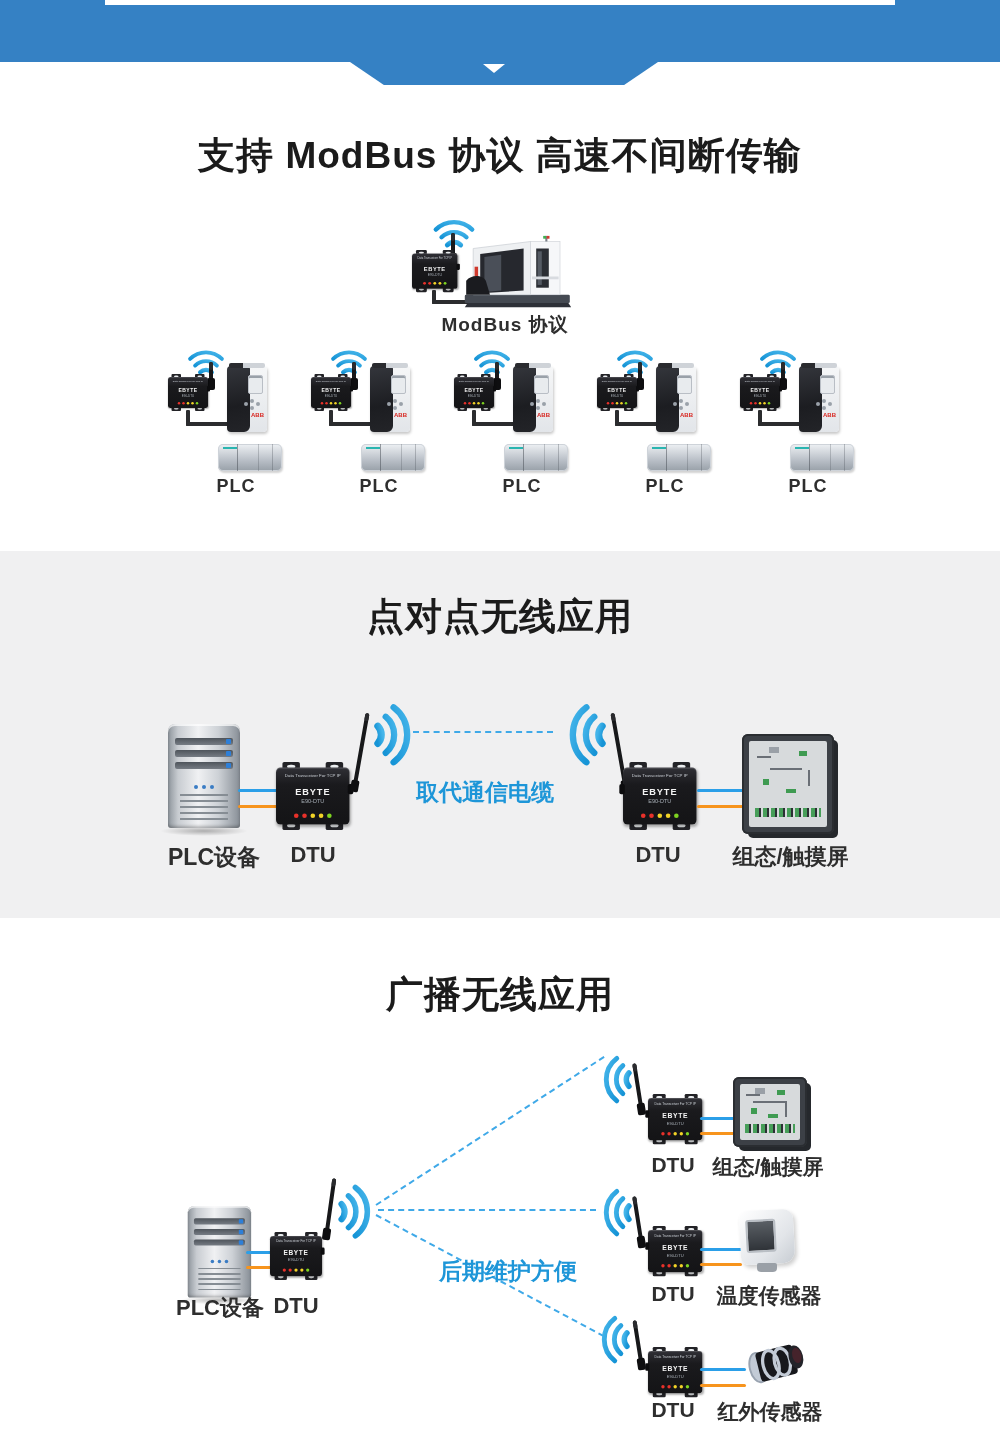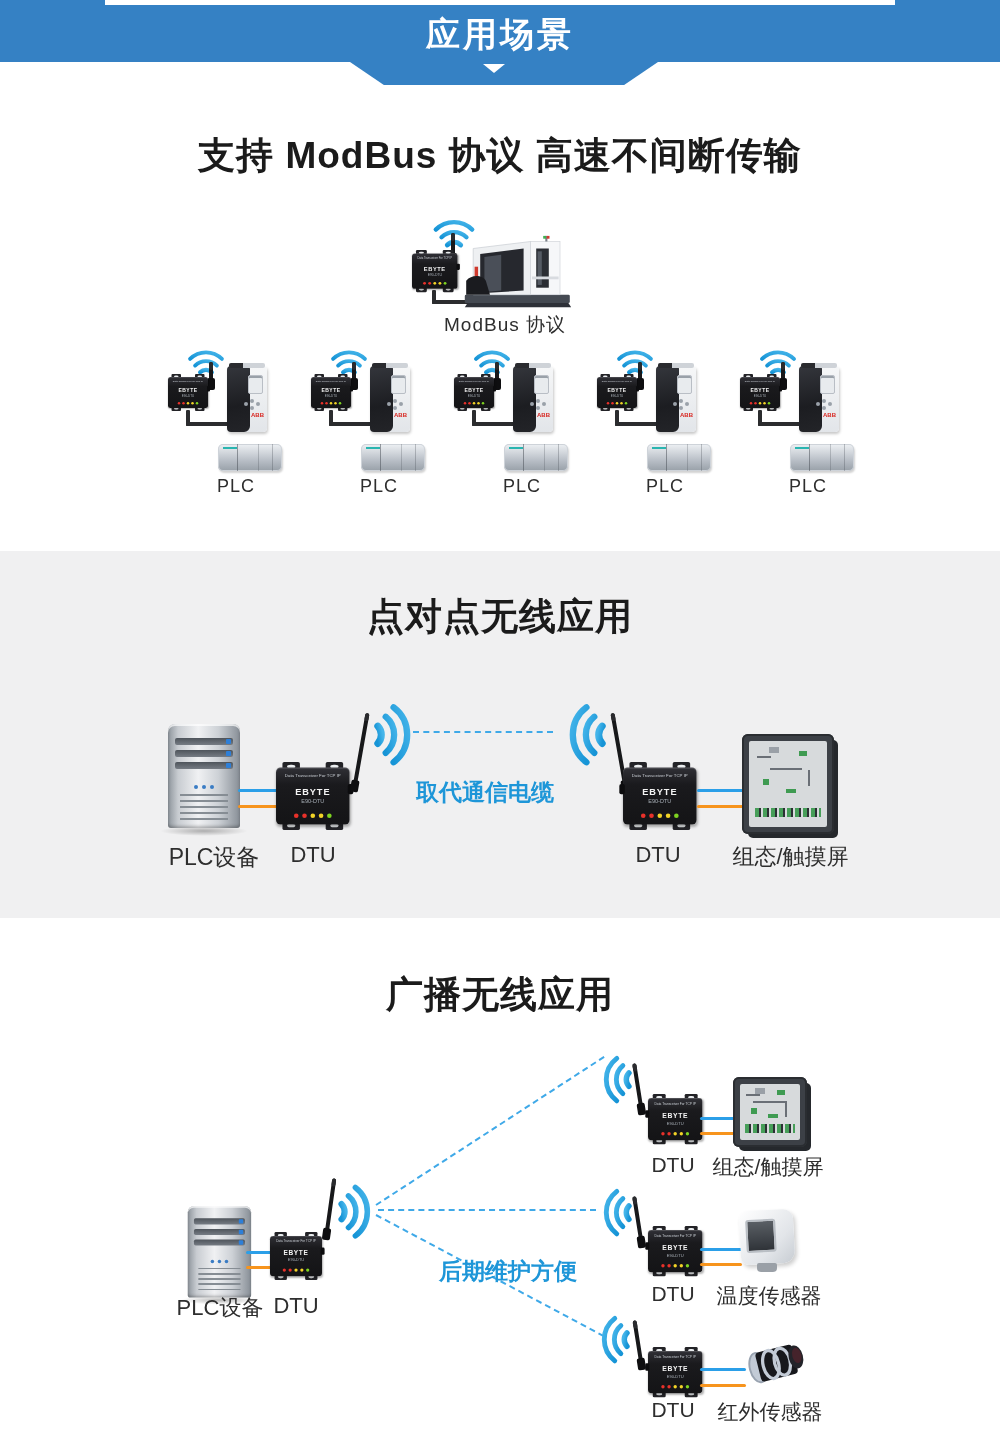--- a/index.html
+++ b/index.html
@@ -14,21 +14,21 @@
                   font-size:34px; font-weight:bold; color:#ffffff; letter-spacing:3px; }
   .banner-trap { position:absolute; left:350px; top:62px; width:308px; height:23px; background:#3581c4;
                  clip-path:polygon(0 0,100% 0,89% 100%,11% 100%); }
   .banner-tri { position:absolute; left:483px; top:64px; width:0; height:0;
                 border-left:11px solid transparent; border-right:11px solid transparent;
                 border-top:9px solid #ffffff; }
 
   
   .sec-title { position:absolute; left:0; width:1000px; text-align:center;
                font-size:37px; font-weight:600; color:#1b1b1b; letter-spacing:1px; }
-  .lbl { position:absolute; text-align:center; color:#2e2e2e; }
+  .lbl { position:absolute; text-align:center; color:#2e2e2e;font-weight:bold; }
   .lbl-sm { font-size:18px; letter-spacing:1px; }
   .lbl-md { font-size:22px; }
   .blue-b { position:absolute; text-align:center; color:#1e96d8; font-weight:bold; font-size:23px;margin-top:40px; }
 
   .sec2-bg { position:absolute; left:0; top:551px; width:1000px; height:367px; background:#f0f0f1; }
 
   
   .wire { position:absolute; height:3px; border-radius:2px; }
   .wire.blue { background:#2b9fe8; }
   .wire.orange { background:#f7941d; }
@@ -142,21 +142,20 @@
         <stop offset="0" stop-color="#1694d6"></stop>
           <stop offset="1" stop-color="#45b5ea"></stop>
       </linearGradient>
     </defs>
   </svg>
 
   <div class="banner-bar"></div>
   <div class="banner-notch"></div>
   <div class="banner-trap"></div>
   <div class="banner-tri"></div>
-  <div class="banner-title">应用场景</div>
 
   <div class="sec-title" style="top:131px;">支持 ModBus 协议  高速不间断传输</div>
 
   <div class="wifi" style="left:430px;top:215px;">
     <svg width="48" height="34" viewBox="0 0 100 70" fill="none" stroke="url(#wb)" stroke-linecap="round">
       <path d="M36 62 A 20 20 0 0 1 64 62" stroke-width="10"></path>
       <path d="M24 46 A 37 37 0 0 1 76 46" stroke-width="9"></path>
       <path d="M12 30 A 54 54 0 0 1 88 30" stroke-width="9"></path>
     </svg>
   </div>

